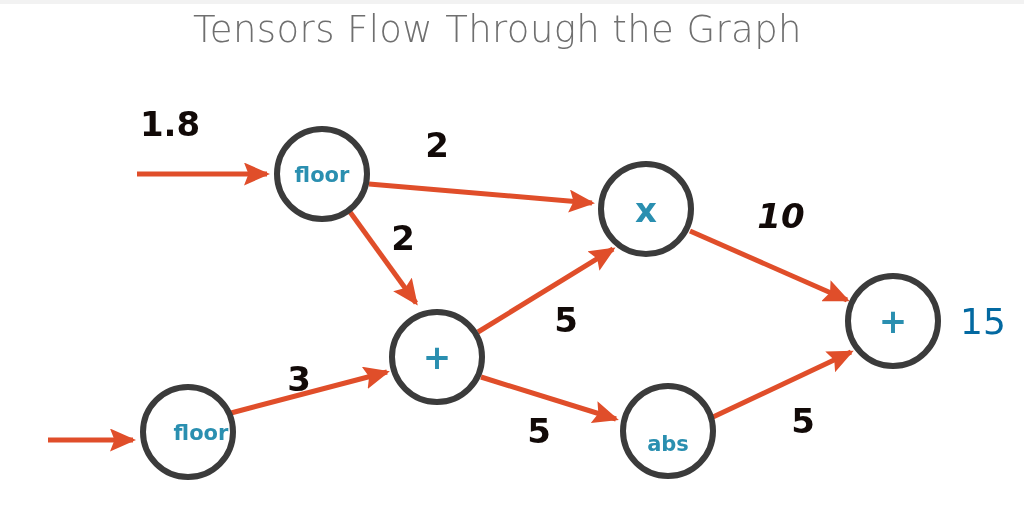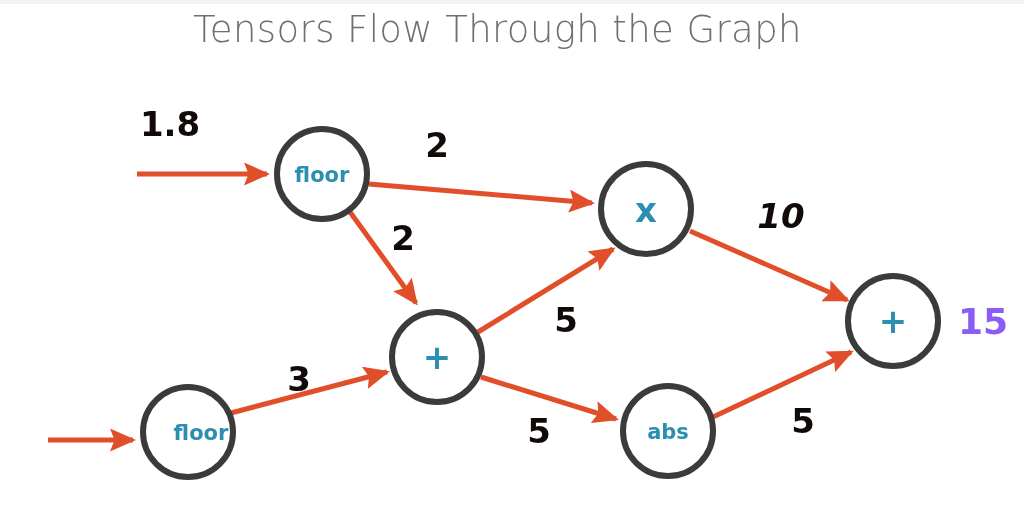--- a/index.html
+++ b/index.html
@@ -61,23 +61,23 @@
     color: #120a08;
     font-family: "DejaVu Sans", sans-serif;
     font-weight: 700;
     font-size: 34px;
     white-space: nowrap;
     pointer-events: none;
   }
   .out-label {
     position: absolute;
     transform: translate(-50%, -50%);
-    color: #8b5cf6;
+    color: #0369a1;
     font-family: "DejaVu Sans", sans-serif;
-    font-weight: 700;
+    font-weight: 400;
     font-size: 36px;
     white-space: nowrap;
   }
 </style>
 </head>
 <body>
 
 <div id="page">
 
   <div id="top-strip"></div>
@@ -118,21 +118,21 @@
       <circle cx="646" cy="209" r="45" fill="#ffffff" stroke="#3b3b3b" stroke-width="6"></circle>
       <circle cx="668" cy="431" r="45" fill="#ffffff" stroke="#3b3b3b" stroke-width="6"></circle>
       <circle cx="893" cy="321" r="45" fill="#ffffff" stroke="#3b3b3b" stroke-width="6"></circle>
     </g>
   </svg>
 
   <div class="node-label word" style="left:322px; top:175px;">floor</div>
   <div class="node-label word" style="left:188px; top:433px;margin-left:13px;">floor</div>
   <div class="node-label sym" style="left:437px; top:357px;">+</div>
   <div class="node-label sym" style="left:646px; top:210px;">x</div>
-  <div class="node-label word" style="left:668px; top:432px;">abs</div>
+  <div class="node-label word" style="left:668px; top:444px;">abs</div>
   <div class="node-label sym" style="left:893px; top:321px;">+</div>
 
   <div class="edge-label" style="left:170px; top:124px;">1.8</div>
   <div class="edge-label" style="left:437px; top:145px;">2</div>
   <div class="edge-label" style="left:403px; top:238px;">2</div>
   <div class="edge-label" style="left:299px; top:379px;">3</div>
   <div class="edge-label" style="left:566px; top:320px;">5</div>
   <div class="edge-label" style="left:539px; top:431px;">5</div>
   <div class="edge-label" style="left:781px; top:216px;font-style:italic;">10</div>
   <div class="edge-label" style="left:803px; top:421px;">5</div>

